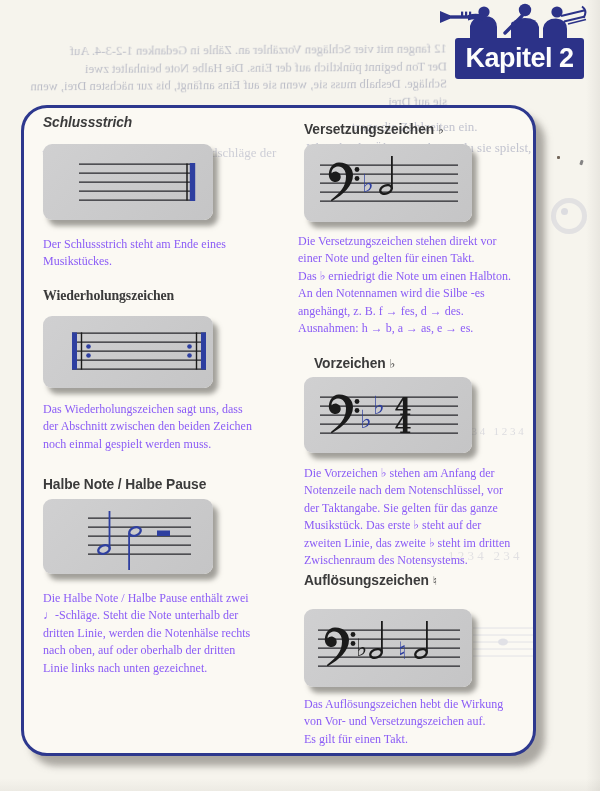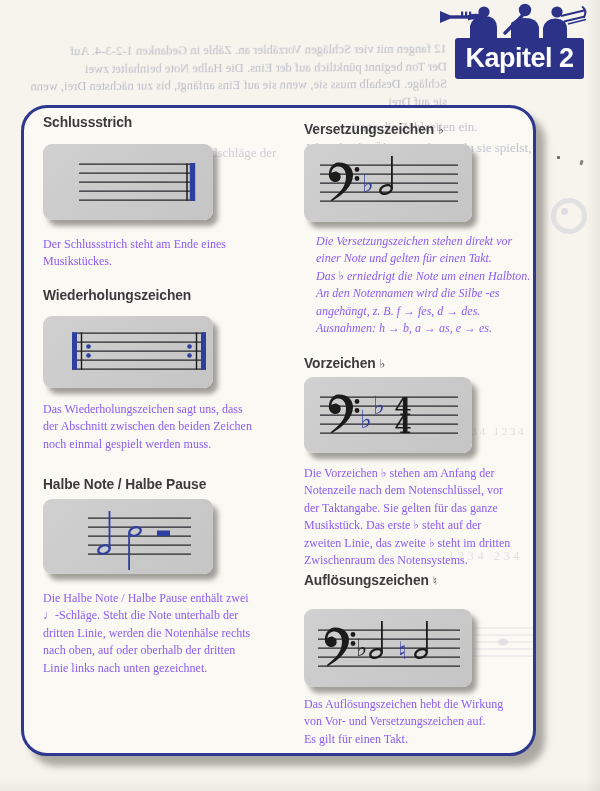--- a/index.html
+++ b/index.html
@@ -122,40 +122,40 @@
       <line x1="127" y1="18.5" x2="148" y2="13.5"></line>
       <path d="M145,3.5 Q151,7.5 146.5,15"></path>
     </g>
     <line x1="131" y1="21" x2="149" y2="16.5" stroke="#2c3288" stroke-width="1.4"></line>
   </g>
 </svg>
 <div class="abs badge">
   <span>Kapitel 2</span>
 </div>
 
-<div class="abs h" style="left:43px;top:115px;">
+<div class="abs h" style="left:43px;top:115px;font-style:italic;">
   <span>Schlussstrich</span><span class="hsym"></span>
 </div>
 <div class="abs gbox" style="left:43px;top:144px;width:170px;height:76px;">
   <svg width="170" height="76" viewBox="0 0 170 76">
     <g class="staffline">
       <line x1="36" y1="20" x2="152" y2="20"></line>
         <line x1="36" y1="29" x2="152" y2="29"></line>
       <line x1="36" y1="38" x2="152" y2="38"></line>
         <line x1="36" y1="47" x2="152" y2="47"></line>
       <line x1="36" y1="56" x2="152" y2="56"></line>
     </g>
     <line x1="144" y1="19.4" x2="144" y2="56.6" stroke="#1b1b1b" stroke-width="1.5"></line>
     <rect class="mblue" x="146.8" y="19" width="5.4" height="38"></rect>
   </svg>
 </div>
 <div class="abs cap" style="left:43px;top:236px;width:250px;">Der Schlussstrich steht am Ende eines
 Musikstückes.</div>
 
-<div class="abs h" style="left:43px;top:288px;">
+<div class="abs h" style="left:43px;top:288px;font-family:Liberation Serif, serif;">
   <span>Wiederholungszeichen</span><span class="hsym"></span>
 </div>
 <div class="abs gbox" style="left:43px;top:316px;width:170px;height:72px;">
   <svg width="170" height="72" viewBox="0 0 170 72">
     <g class="staffline">
       <line x1="29" y1="17" x2="163" y2="17"></line>
         <line x1="29" y1="26" x2="163" y2="26"></line>
       <line x1="29" y1="35" x2="163" y2="35"></line>
         <line x1="29" y1="44" x2="163" y2="44"></line>
       <line x1="29" y1="53" x2="163" y2="53"></line>
@@ -212,28 +212,28 @@
       <line x1="16" y1="39" x2="154" y2="39"></line>
         <line x1="16" y1="48" x2="154" y2="48"></line>
       <line x1="16" y1="57" x2="154" y2="57"></line>
     </g>
     <use href="#bassclef" transform="translate(24,21)" fill="#1b1b1b"></use>
     <text x="58" y="47.5" font-family="DejaVu Sans" font-size="25" class="mblue">♭</text>
     <ellipse cx="82" cy="45.5" rx="6" ry="4.1" transform="rotate(-22 82 45.5)" stroke="#1b1b1b" fill="none" stroke-width="2.3"></ellipse>
     <rect class="mblack" x="87" y="12" width="1.8" height="33"></rect>
   </svg>
 </div>
-<div class="abs cap" style="left:316px;top:233px;width:245px;font-style:italic;">Die Versetzungszeichen stehen direkt vor
+<div class="abs cap" style="left:298px;top:233px;width:245px;">Die Versetzungszeichen stehen direkt vor
 einer Note und gelten für einen Takt.
 Das ♭ erniedrigt die Note um einen Halbton.
 An den Notennamen wird die Silbe -es
 angehängt, z. B. f → fes, d → des.
 Ausnahmen: h → b, a → as, e → es.</div>
 
-<div class="abs h" style="left:304px;top:356px;">
+<div class="abs h" style="left:314px;top:356px;">
   <span>Vorzeichen</span><span class="hsym">♭</span>
 </div>
 <div class="abs gbox" style="left:304px;top:377px;width:168px;height:76px;">
   <svg width="168" height="76" viewBox="0 0 168 76">
     <g class="staffline">
       <line x1="16" y1="20" x2="154" y2="20"></line>
         <line x1="16" y1="29" x2="154" y2="29"></line>
       <line x1="16" y1="38" x2="154" y2="38"></line>
         <line x1="16" y1="47" x2="154" y2="47"></line>
       <line x1="16" y1="56" x2="154" y2="56"></line>

